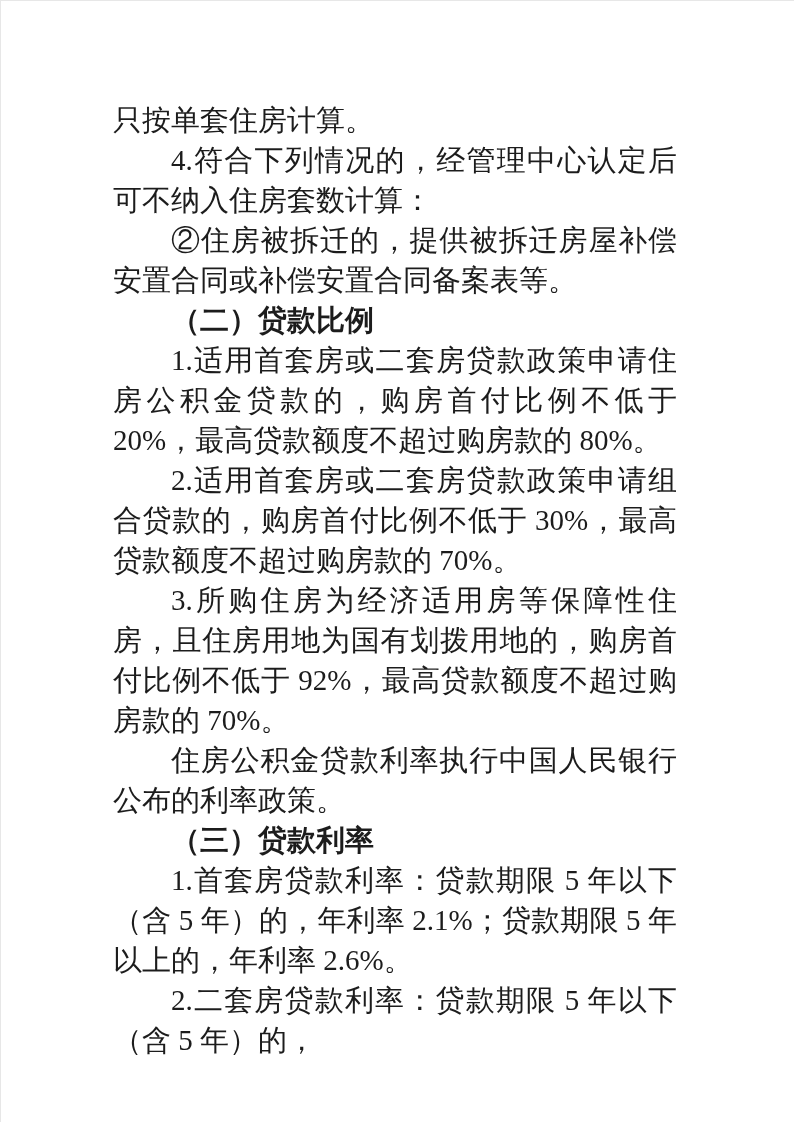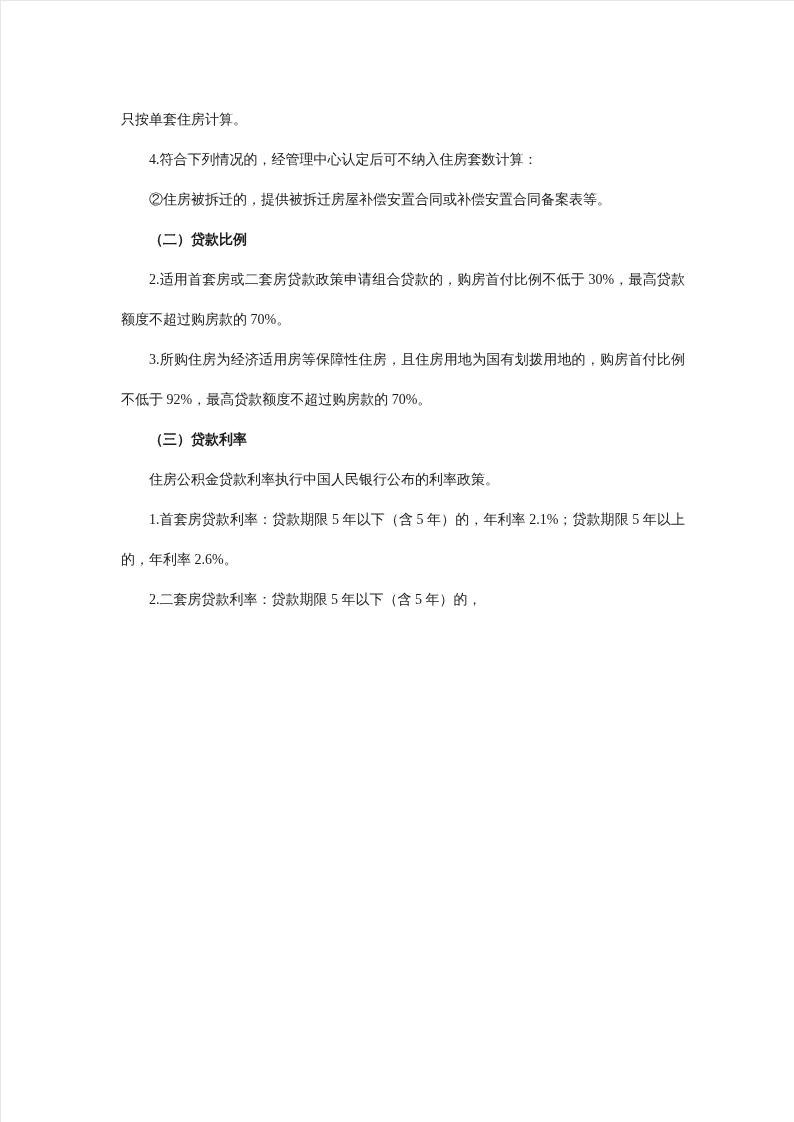--- a/index.html
+++ b/index.html
@@ -13,26 +13,26 @@
     height: 1122px;
     background: #ffffff;
     overflow: hidden;
     box-sizing: border-box;
     
     border-top: 1px solid #e7e7e7;
     border-left: 1px solid #e7e7e7;
   }
   .content {
     position: absolute;
-    left: 120px;
+    left: 112px;
     top: 99px;
     width: 564px;
     color: #1c1c1c;
     font-family: "Liberation Serif", "DejaVu Serif", serif;
-    font-size: 14px;
+    font-size: 29px;
     line-height: 40px;
     text-align: justify;
     text-justify: inter-ideograph;
   }
   .para {
     margin: 0;
     padding: 0;
     text-align: justify;
     text-justify: inter-ideograph;
   }
@@ -46,20 +46,21 @@
 </style>
 </head>
 <body>
 
 <div class="page" style="background: rgb(255, 255, 255);">
   <div class="content" id="doc-body" style="color: rgb(28, 28, 28);">
       <p class="para body">只按单套住房计算。</p>
       <p class="para body indent">4.符合下列情况的，经管理中心认定后可不纳入住房套数计算：</p>
       <p class="para body indent">②住房被拆迁的，提供被拆迁房屋补偿安置合同或补偿安置合同备案表等。</p>
       <p class="para heading indent">（二）贷款比例</p>
+      <p class="para body indent">1.适用首套房或二套房贷款政策申请住房公积金贷款的，购房首付比例不低于 20%，最高贷款额度不超过购房款的 80%。</p>
       <p class="para body indent">2.适用首套房或二套房贷款政策申请组合贷款的，购房首付比例不低于 30%，最高贷款额度不超过购房款的 70%。</p>
       <p class="para body indent">3.所购住房为经济适用房等保障性住房，且住房用地为国有划拨用地的，购房首付比例不低于 92%，最高贷款额度不超过购房款的 70%。</p>
+      <p class="para body indent">住房公积金贷款利率执行中国人民银行公布的利率政策。</p>
       <p class="para heading indent">（三）贷款利率</p>
-      <p class="para body indent">住房公积金贷款利率执行中国人民银行公布的利率政策。</p>
       <p class="para body indent">1.首套房贷款利率：贷款期限 5 年以下（含 5 年）的，年利率 2.1%；贷款期限 5 年以上的，年利率 2.6%。</p>
       <p class="para body indent">2.二套房贷款利率：贷款期限 5 年以下（含 5 年）的，</p>
     </div>
 </div>
 
 </body></html>

